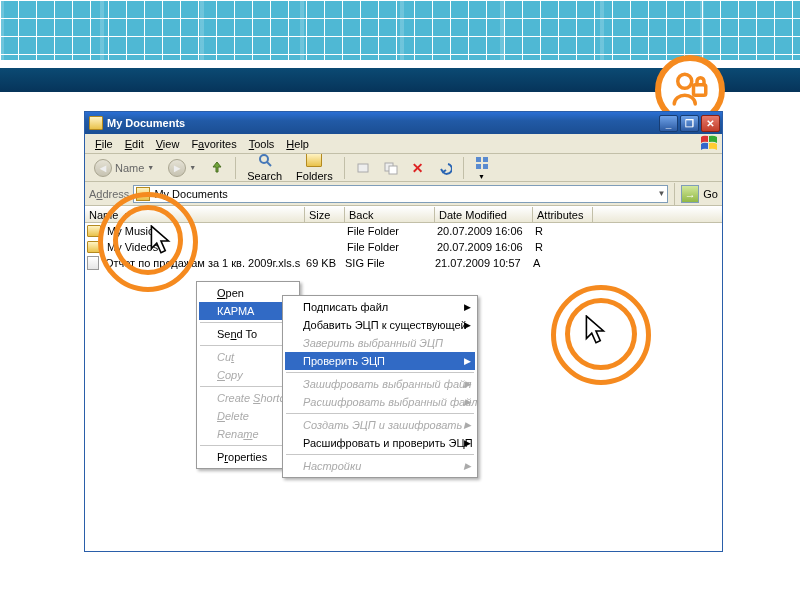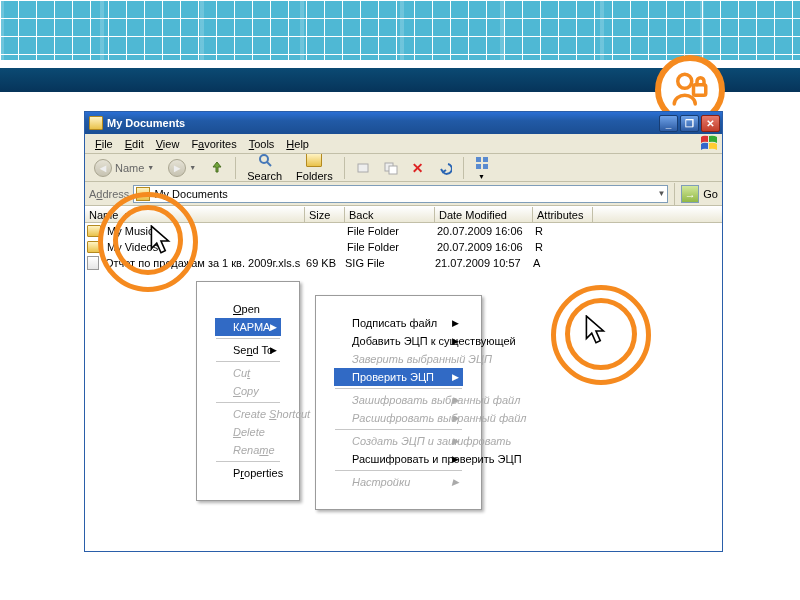--- a/index.html
+++ b/index.html
@@ -187,21 +187,21 @@
   .cell { padding:0 4px; overflow:hidden; white-space:nowrap; }
   .rowicon { width:14px; height:14px; margin:0 2px 0 2px; flex:none;}
   .fileicon { background:linear-gradient(#fff,#e5e5e5); border:1px solid #999; width:12px;height:14px;}
   .folderrowicon{ background:linear-gradient(#fff3c3,#e9c24b); border:1px solid #b48a1f; width:14px;height:12px; border-radius:1px;}
   
   .ctx {
     position:absolute;
     background:#fff;
     border:1px solid #9b9b9b;
     box-shadow:2px 2px 3px rgba(0,0,0,.3);
-    padding:18px;
+    padding:2px;
   }
   .ctx .item {
     padding:3px 18px 3px 18px;
     white-space:nowrap;
     cursor:pointer;
     position:relative;
   }
   .ctx .item.hl { background:#316ac5; color:#fff; }
   .ctx .item.disabled { color:#aaa;font-style:italic; }
   .ctx .sep { height:1px; background:#c7c7c7; margin:2px 1px; }
@@ -400,21 +400,21 @@
       <div class="item disabled">Cu<span class="u">t</span></div>
       <div class="item disabled"><span class="u">C</span>opy</div>
       <div class="sep"></div>
       <div class="item disabled">Create <span class="u">S</span>hortcut</div>
       <div class="item disabled"><span class="u">D</span>elete</div>
       <div class="item disabled">Rena<span class="u">m</span>e</div>
       <div class="sep"></div>
       <div class="item">P<span class="u">r</span>operties</div>
     </div>
 
-    <div class="ctx" style="top:72px;left:230px;width:167px">
+    <div class="ctx" style="top:72px;left:197px;width:196px">
       <div class="item"><span>Подписать файл</span><span class="arrow">▶</span></div>
       <div class="item"><span>Добавить ЭЦП к существующей</span><span class="arrow">▶</span></div>
       <div class="item disabled"><span>Заверить выбранный ЭЦП</span></div>
       <div class="item hl"><span>Проверить ЭЦП</span><span class="arrow">▶</span></div>
       <div class="sep"></div>
       <div class="item disabled"><span>Зашифровать выбранный файл</span><span class="arrow">▶</span></div>
       <div class="item disabled"><span>Расшифровать выбранный файл</span><span class="arrow">▶</span></div>
       <div class="sep"></div>
       <div class="item disabled"><span>Создать ЭЦП и зашифровать</span><span class="arrow">▶</span></div>
       <div class="item"><span>Расшифровать и проверить ЭЦП</span><span class="arrow">▶</span></div>

